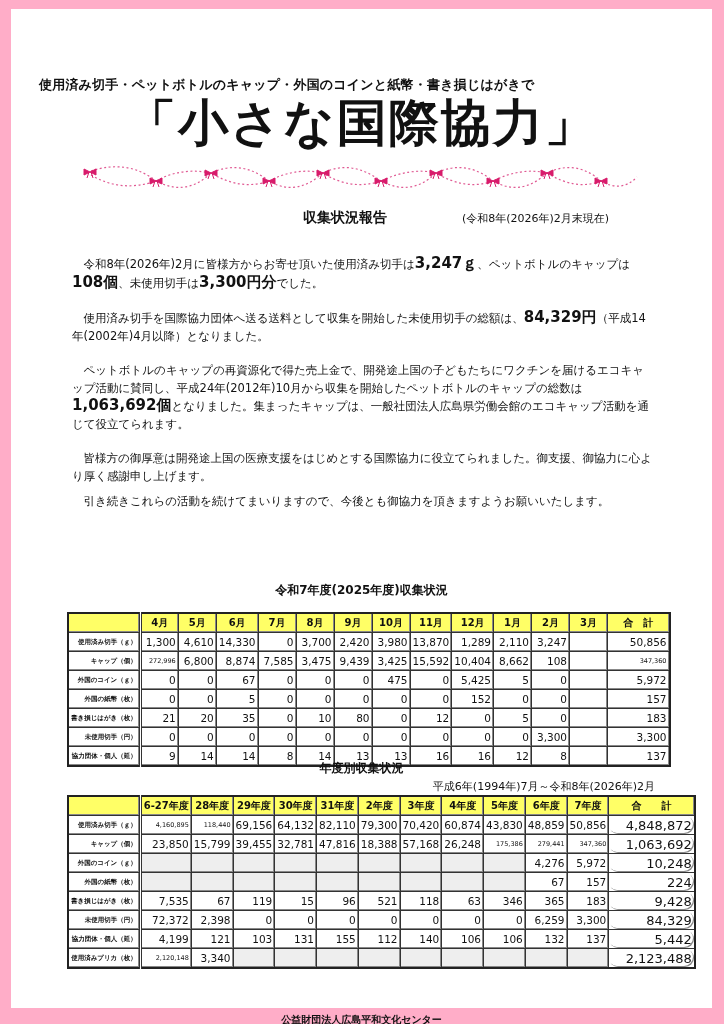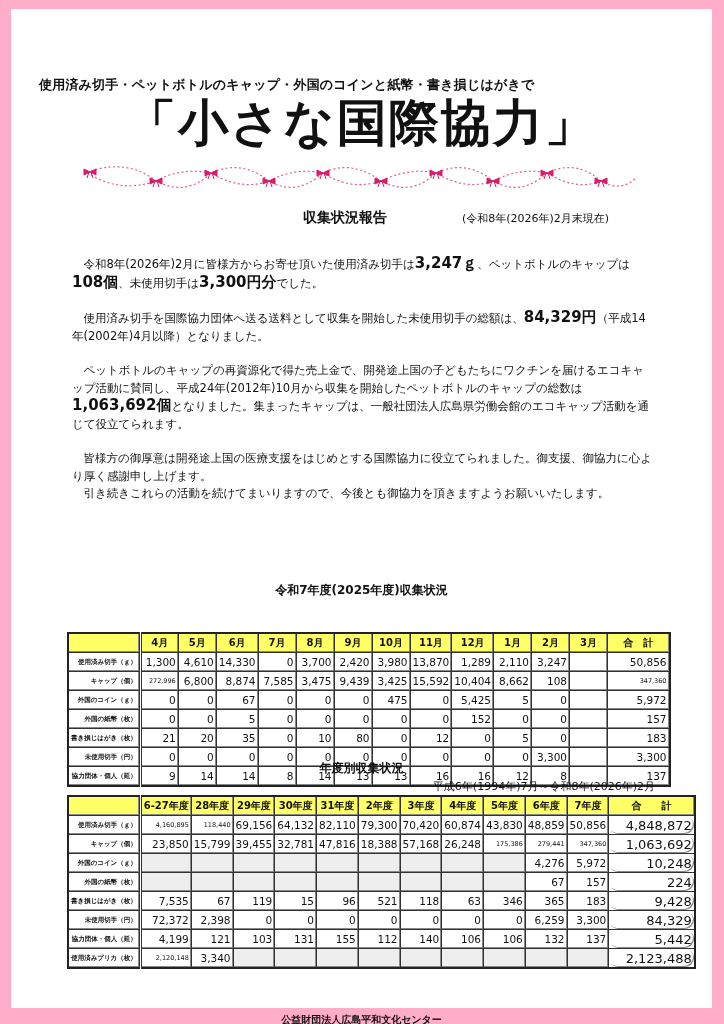--- a/index.html
+++ b/index.html
@@ -29,21 +29,21 @@
   .report-head {
     position: absolute; top: 200px; left: 0; width: 701px; height: 20px;
   }
   .report-title { position: absolute; left: 292px; font-size: 14px; font-weight: bold; }
   .report-date { position: absolute; left: 451px; top: 2px; font-size: 11px; font-weight: normal; }
   .body-text {
     position: absolute; left: 61px; top: 246px; width: 582px;
     font-size: 11.5px; line-height: 17.5px;
   }
   .body-text p { margin: 0 0 17px 0; text-indent: 1em; }
-  .body-text p.tight { margin-bottom: 0; }
+  .body-text p.tight { margin-bottom: 8px; }
   .body-text b { font-size: 15px; }
   .tbl-title {
     position: absolute; left: 0; width: 701px; text-align: center; font-size: 12px; font-weight: bold;
   }
   .tbl-sub {
     position: absolute; right: 57px; font-size: 11px;
   }
   table.grid {
     position: absolute; left: 56px; border-collapse: collapse; table-layout: fixed;
     border: 2px solid #222;
@@ -57,21 +57,21 @@
     background: #ffff66; text-align: center; font-weight: bold; font-size: 10px;
   }
   table.grid td.label {
     font-size: 6.5px; font-weight: bold;
     border-right: 3px double #333;
   }
   table.grid th.corner { border-right: 3px double #333; }
   table.grid td.small { font-size: 6.5px; }
   table.grid td.gray { background: #eeeeee; }
   table.grid td.big { font-size: 13px; border-radius: 9px; }
-  #t1 { top: 623px; border-radius: 11px; }
+  #t1 { top: 603px; border-radius: 11px; }
   #t2 { top: 786px; }
   .footer {
     position: absolute; left: 0; width: 701px; top: 982px; text-align: center; font-size: 10px; font-weight: bold; margin-top: 22px;
   }
 </style>
 </head>
 <body>
 
 <div class="page">
   <div class="subtitle">使用済み切手・ペットボトルのキャップ・外国のコインと紙幣・書き損じはがきで</div>

